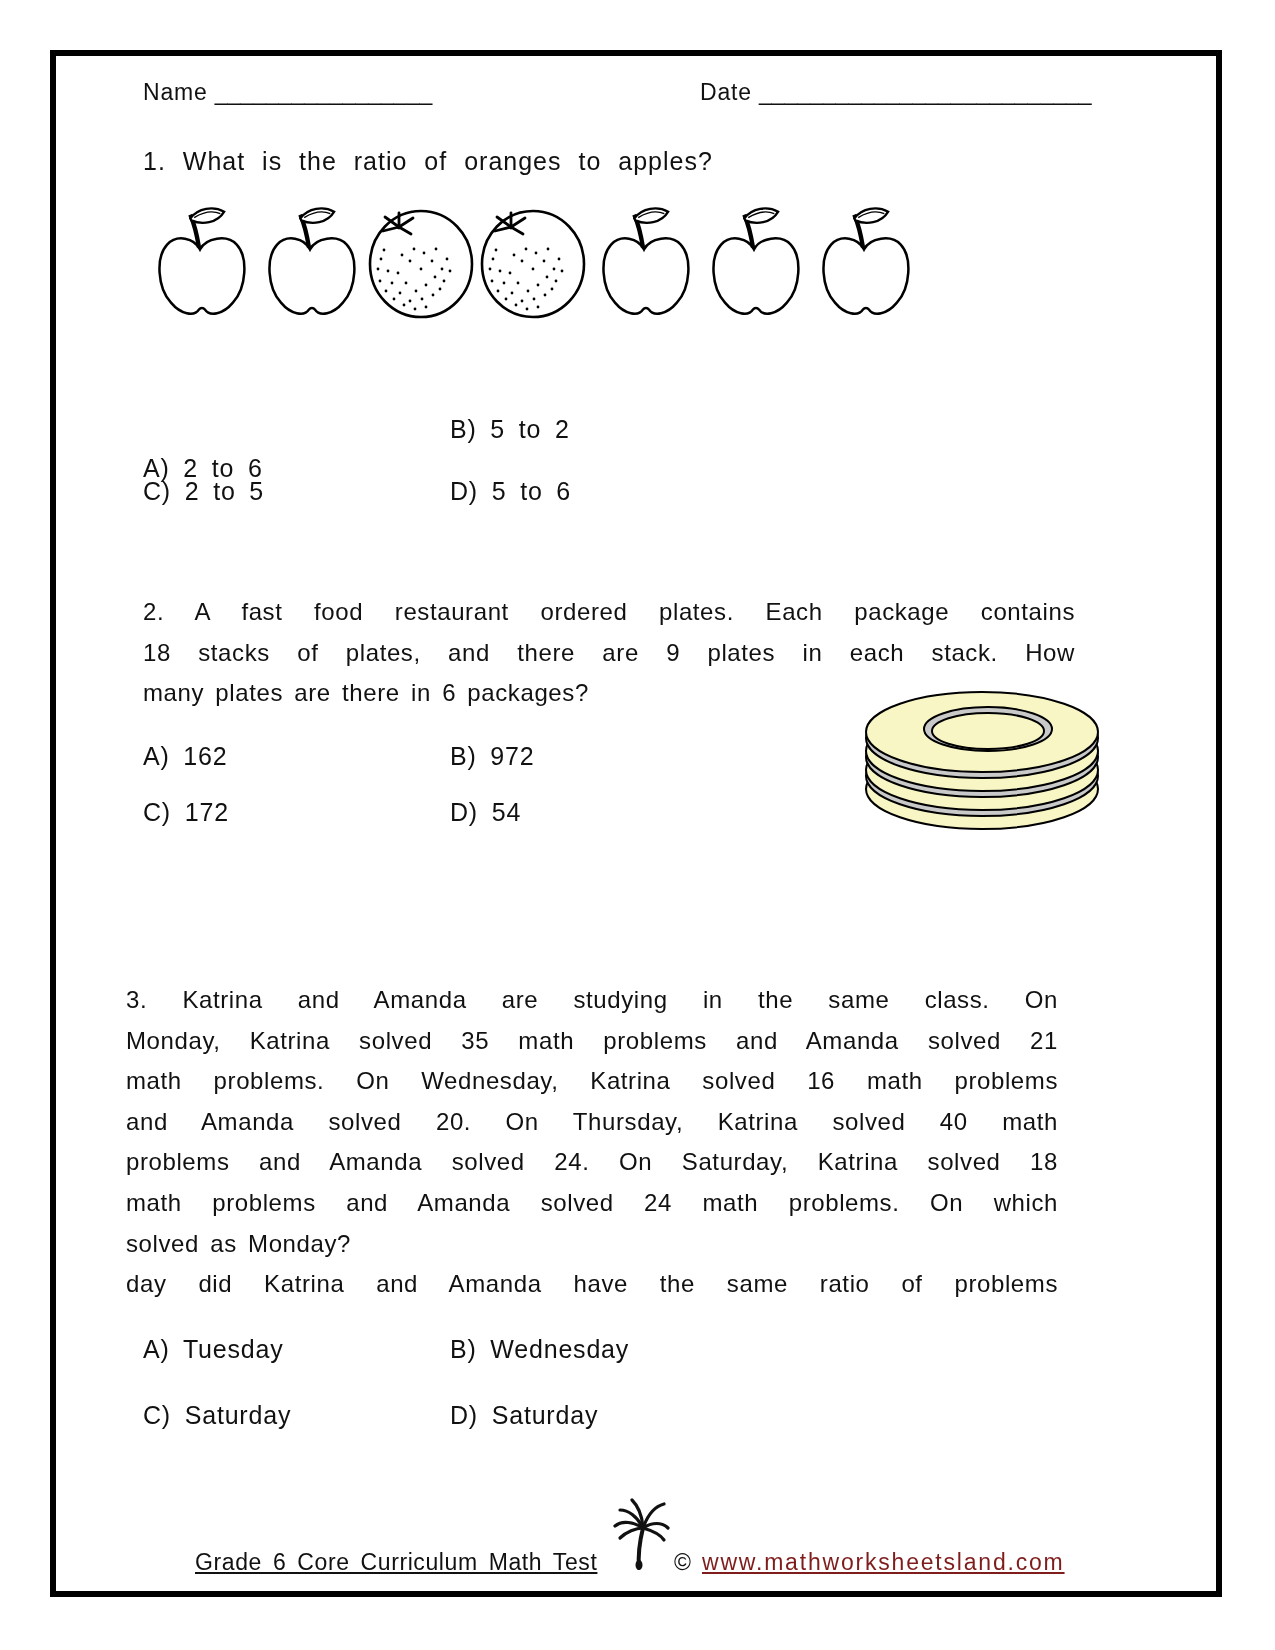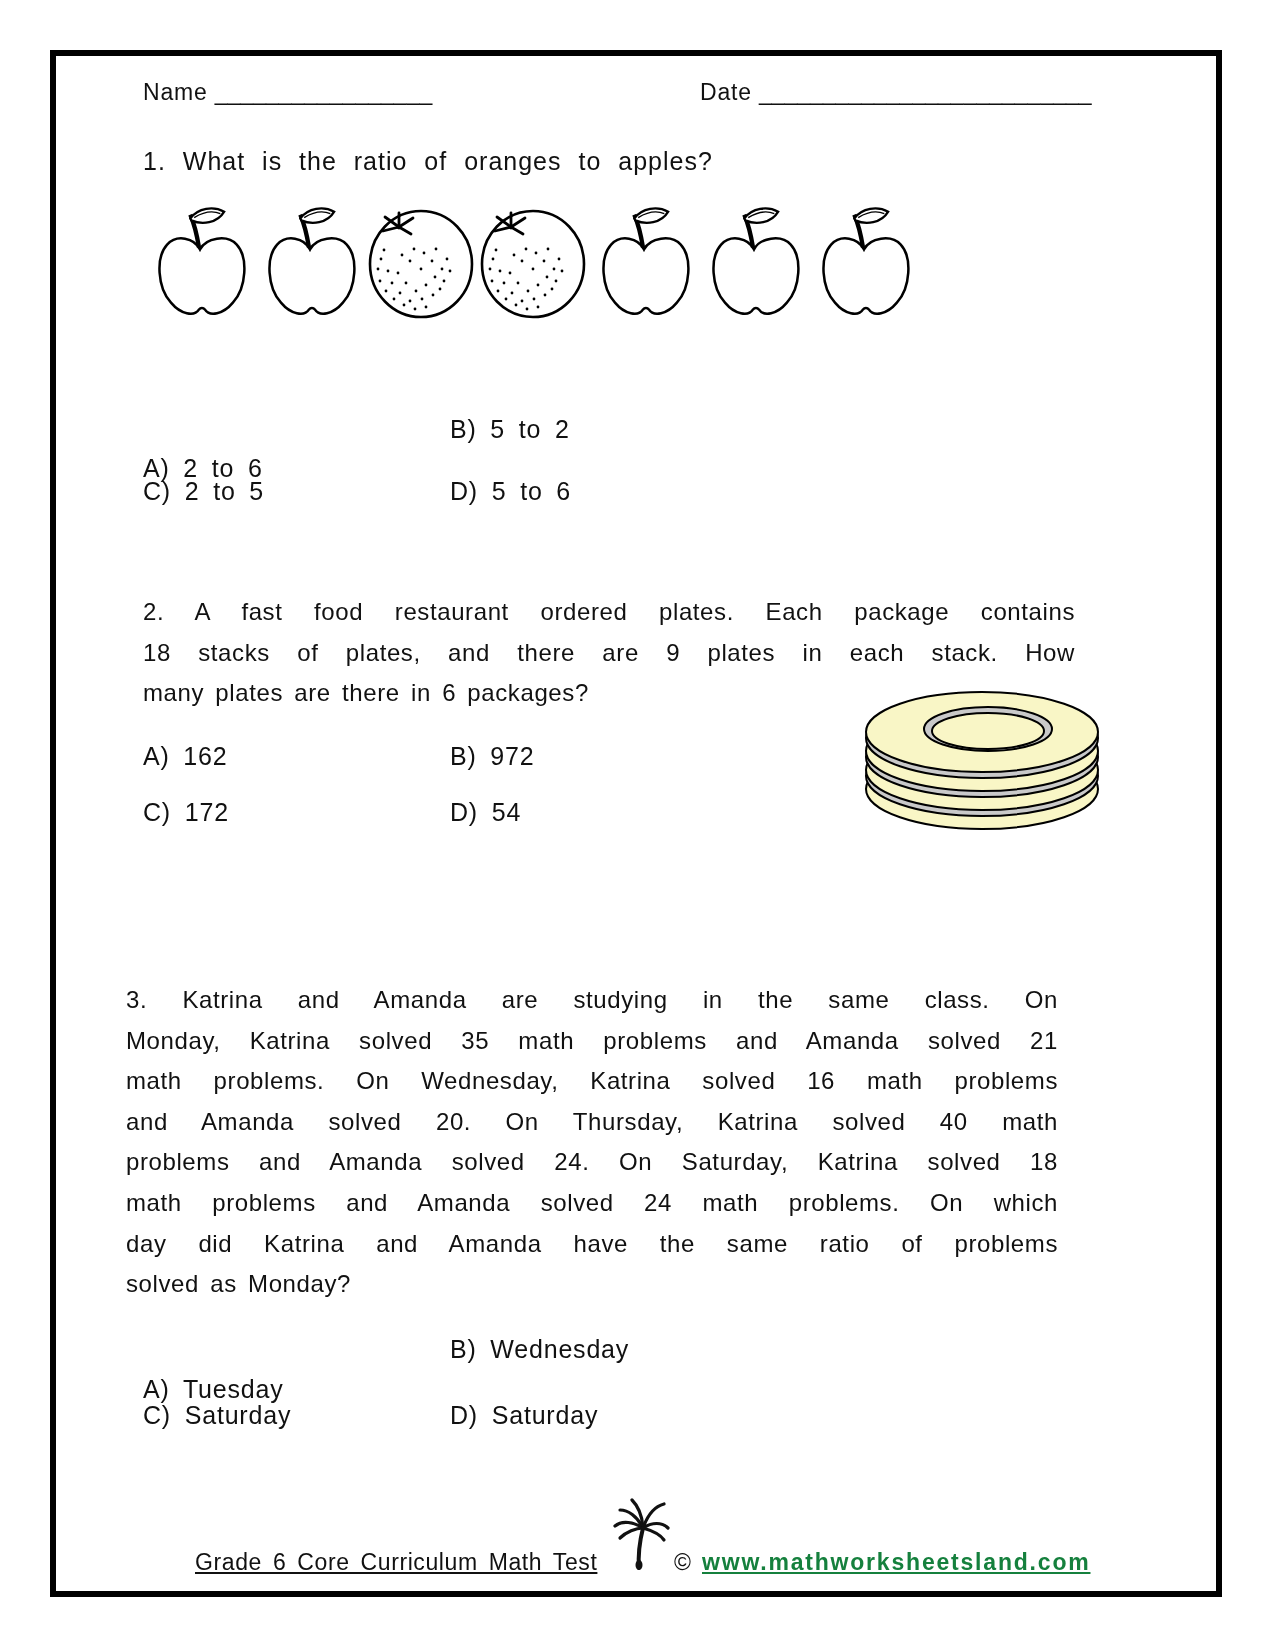--- a/index.html
+++ b/index.html
@@ -17,21 +17,21 @@
   .blank{letter-spacing:0px;}
   .qtitle{font-size:25px;letter-spacing:1px;word-spacing:9px;white-space:nowrap;}
   .para{width:932px;font-size:24px;letter-spacing:0.6px;}
   .para .ln{height:40.6px;line-height:40.6px;white-space:normal;}
   .jline{text-align:justify;text-align-last:justify;text-justify:inter-word;}
   .lline{text-align:left;word-spacing:4px;}
   .opt{font-size:25px;letter-spacing:0.8px;word-spacing:6px;white-space:nowrap;line-height:30px;}
   .fruit-row{left:145px;top:203px;display:flex;align-items:flex-end;}
   .fruit-row svg{display:block;overflow:visible;}
   .footer-text{font-size:23px;letter-spacing:0.6px;word-spacing:4px;white-space:nowrap;line-height:28px;}
-  .weblink{color:#15803d;text-decoration:underline;letter-spacing:1.8px;cursor:pointer;font-weight:bold;}
+  .weblink{color:#7f1d1d;text-decoration:underline;letter-spacing:1.8px;cursor:pointer;}
   svg{overflow:visible;}
 </style>
 </head>
 <body>
 
 <div class="abs page-border"></div>
 
 <div class="abs hdr" style="left:143px;">
   <span>Name</span>
   <span class="blank">_________________</span>
@@ -201,25 +201,25 @@
   </g>
 </svg>
 
 <div class="abs para" style="left:126px;top:980px;">
   <div class="ln jline">3. Katrina and Amanda are studying in the same class. On</div>
   <div class="ln jline">Monday, Katrina solved 35 math problems and Amanda solved 21</div>
   <div class="ln jline">math problems. On Wednesday, Katrina solved 16 math problems</div>
   <div class="ln jline">and Amanda solved 20. On Thursday, Katrina solved 40 math</div>
   <div class="ln jline">problems and Amanda solved 24. On Saturday, Katrina solved 18</div>
   <div class="ln jline">math problems and Amanda solved 24 math problems. On which</div>
+  <div class="ln lline">solved as Monday?</div>
   <div class="ln jline">day did Katrina and Amanda have the same ratio of problems</div>
-  <div class="ln lline">solved as Monday?</div>
-</div>
-
-<div class="abs opt" style="left:143px;top:1334px;margin-top:40px;">A) Tuesday</div>
+</div>
+
+<div class="abs opt" style="left:143px;top:1334px;">A) Tuesday</div>
 <div class="abs opt" style="left:450px;top:1334px;">B) Wednesday</div>
 <div class="abs opt" style="left:143px;top:1400px;">C) Saturday</div>
 <div class="abs opt" style="left:450px;top:1400px;">D) Saturday</div>
 
 <div class="abs footer-text" style="left:195px;top:1548px;text-decoration:underline;">Grade 6 Core Curriculum Math Test</div>
 
 <svg class="abs" style="left:612px;top:1498px;" width="58" height="74" viewBox="0 0 58 74">
   <path d="M27 70 C26 58 27 46 31 30" fill="none" stroke="#111" stroke-width="4" stroke-linecap="round"></path>
   <ellipse cx="27" cy="67" rx="3.5" ry="5" fill="#111"></ellipse>
   <g fill="none" stroke="#111" stroke-width="3.2" stroke-linecap="round">

